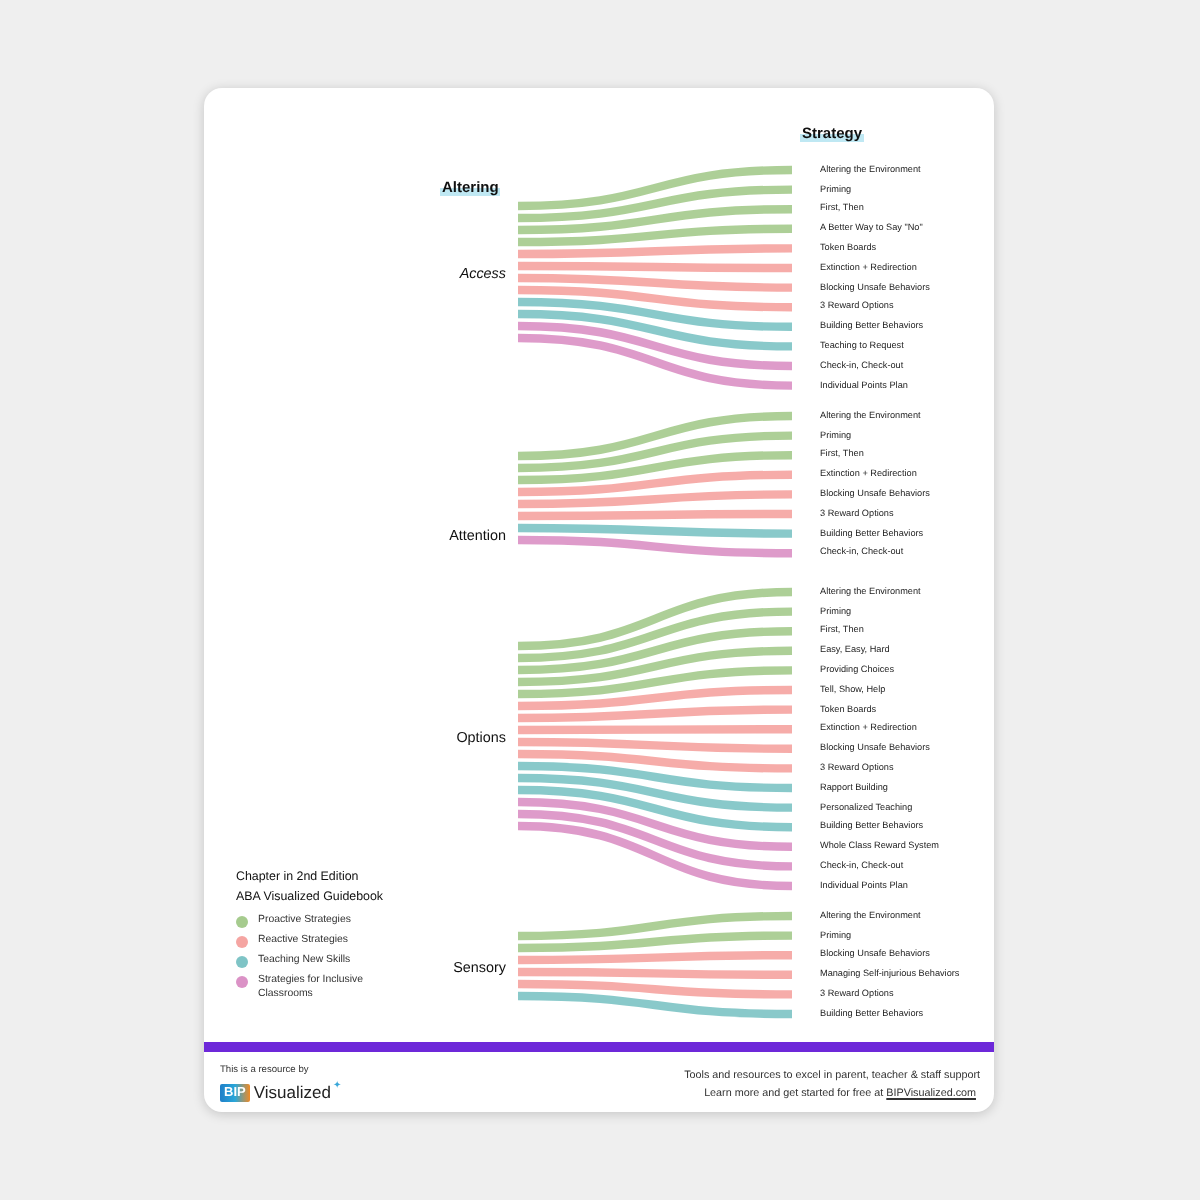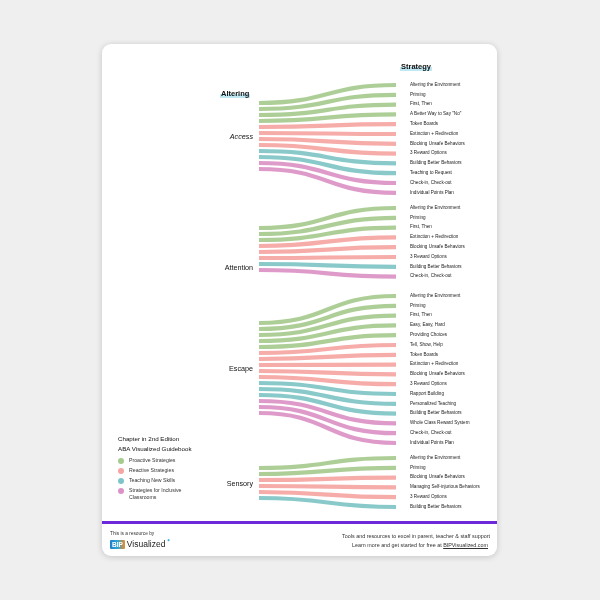--- a/index.html
+++ b/index.html
@@ -6,21 +6,21 @@
   body { width:600px; height:600px; background:#efefef; position:relative; overflow:hidden; font-family:"Liberation Sans", sans-serif; }
   .card { position:absolute; left:102px; top:44px; width:395px; height:512px; background:#fff; border-radius:9px; box-shadow:0 1px 6px rgba(0,0,0,0.18); overflow:hidden; }
   svg.flows { position:absolute; left:0; top:0; }
   .hdr { position:absolute; font-weight:bold; font-size:7.5px; color:#111; padding:0 1px; background:linear-gradient(to bottom, transparent 55%, #bfe8f3 55%); }
   .fn-label { position:absolute; font-size:7.2px; color:#111; text-align:right; width:60px; }
   .st-label { position:absolute; font-size:4.6px; color:#222; white-space:nowrap; }
   .legend { position:absolute; left:16px; top:390px; width:120px; }
   .legend .t { font-size:6.2px; color:#111; line-height:10px; }
   .legend .item { display:flex; align-items:flex-start; font-size:5.2px; color:#333; margin-top:3px; line-height:7px; }
   .legend .dot { width:6px; height:6px; border-radius:50%; margin-right:5px; flex:none; margin-top:1px; }
-  .footer { position:absolute; left:0; top:477px; width:395px; height:35px; border-top:3px solid #6d28d9; }
+  .footer { position:absolute; left:0; top:477px; width:395px; height:35px; border-top:5px solid #6d28d9; }
   .footer .by { position:absolute; left:8px; top:7px; font-size:4.8px; color:#333; }
   .logo { position:absolute; left:8px; top:15px; display:flex; align-items:center; }
   .logo .bip { background:linear-gradient(90deg,#1f7fc8,#2aa7d9 50%,#f08a24); color:#fff; font-weight:bold; font-size:6.5px; padding:1px 2px; border-radius:1px; }
   .logo .vis { font-size:8.5px; color:#222; margin-left:2px; }
   .logo .spark { font-size:5px; color:#3aa7d9; margin-left:1px; margin-top:-8px; }
   .footer .r1 { position:absolute; right:7px; top:9px; font-size:5.4px; color:#333; }
   .footer .r2 { position:absolute; right:9px; top:18px; font-size:5.4px; color:#333; }
   .footer .r2 a { color:#333; text-decoration:underline; }
 </style>
 </head>
@@ -107,21 +107,21 @@
       <div class="st-label" style="left: 308px; top: 307.6px;">Token Boards</div>
       <div class="st-label" style="left: 308px; top: 317.4px;">Extinction + Redirection</div>
       <div class="st-label" style="left: 308px; top: 327.2px;">Blocking Unsafe Behaviors</div>
       <div class="st-label" style="left: 308px; top: 337px;">3 Reward Options</div>
       <div class="st-label" style="left: 308px; top: 346.8px;">Rapport Building</div>
       <div class="st-label" style="left: 308px; top: 356.6px;">Personalized Teaching</div>
       <div class="st-label" style="left: 308px; top: 366.4px;">Building Better Behaviors</div>
       <div class="st-label" style="left: 308px; top: 376.2px;">Whole Class Reward System</div>
       <div class="st-label" style="left: 308px; top: 386px;">Check-in, Check-out</div>
       <div class="st-label" style="left: 308px; top: 395.8px;">Individual Points Plan</div>
-      <div class="fn-label" style="left: 91px; top: 319.5px;">Escape</div>
+      <div class="fn-label" style="left: 91px; top: 319.5px;">Options</div>
       <div class="st-label" style="left: 308px; top: 410.8px;">Altering the Environment</div>
       <div class="st-label" style="left: 308px; top: 420.6px;">Priming</div>
       <div class="st-label" style="left: 308px; top: 430.4px;">Blocking Unsafe Behaviors</div>
       <div class="st-label" style="left: 308px; top: 440.2px;">Managing Self-injurious Behaviors</div>
       <div class="st-label" style="left: 308px; top: 450px;">3 Reward Options</div>
       <div class="st-label" style="left: 308px; top: 459.8px;">Building Better Behaviors</div>
       <div class="fn-label" style="left: 91px; top: 434.5px;">Sensory</div>
     </div>
 
   <div class="legend">

